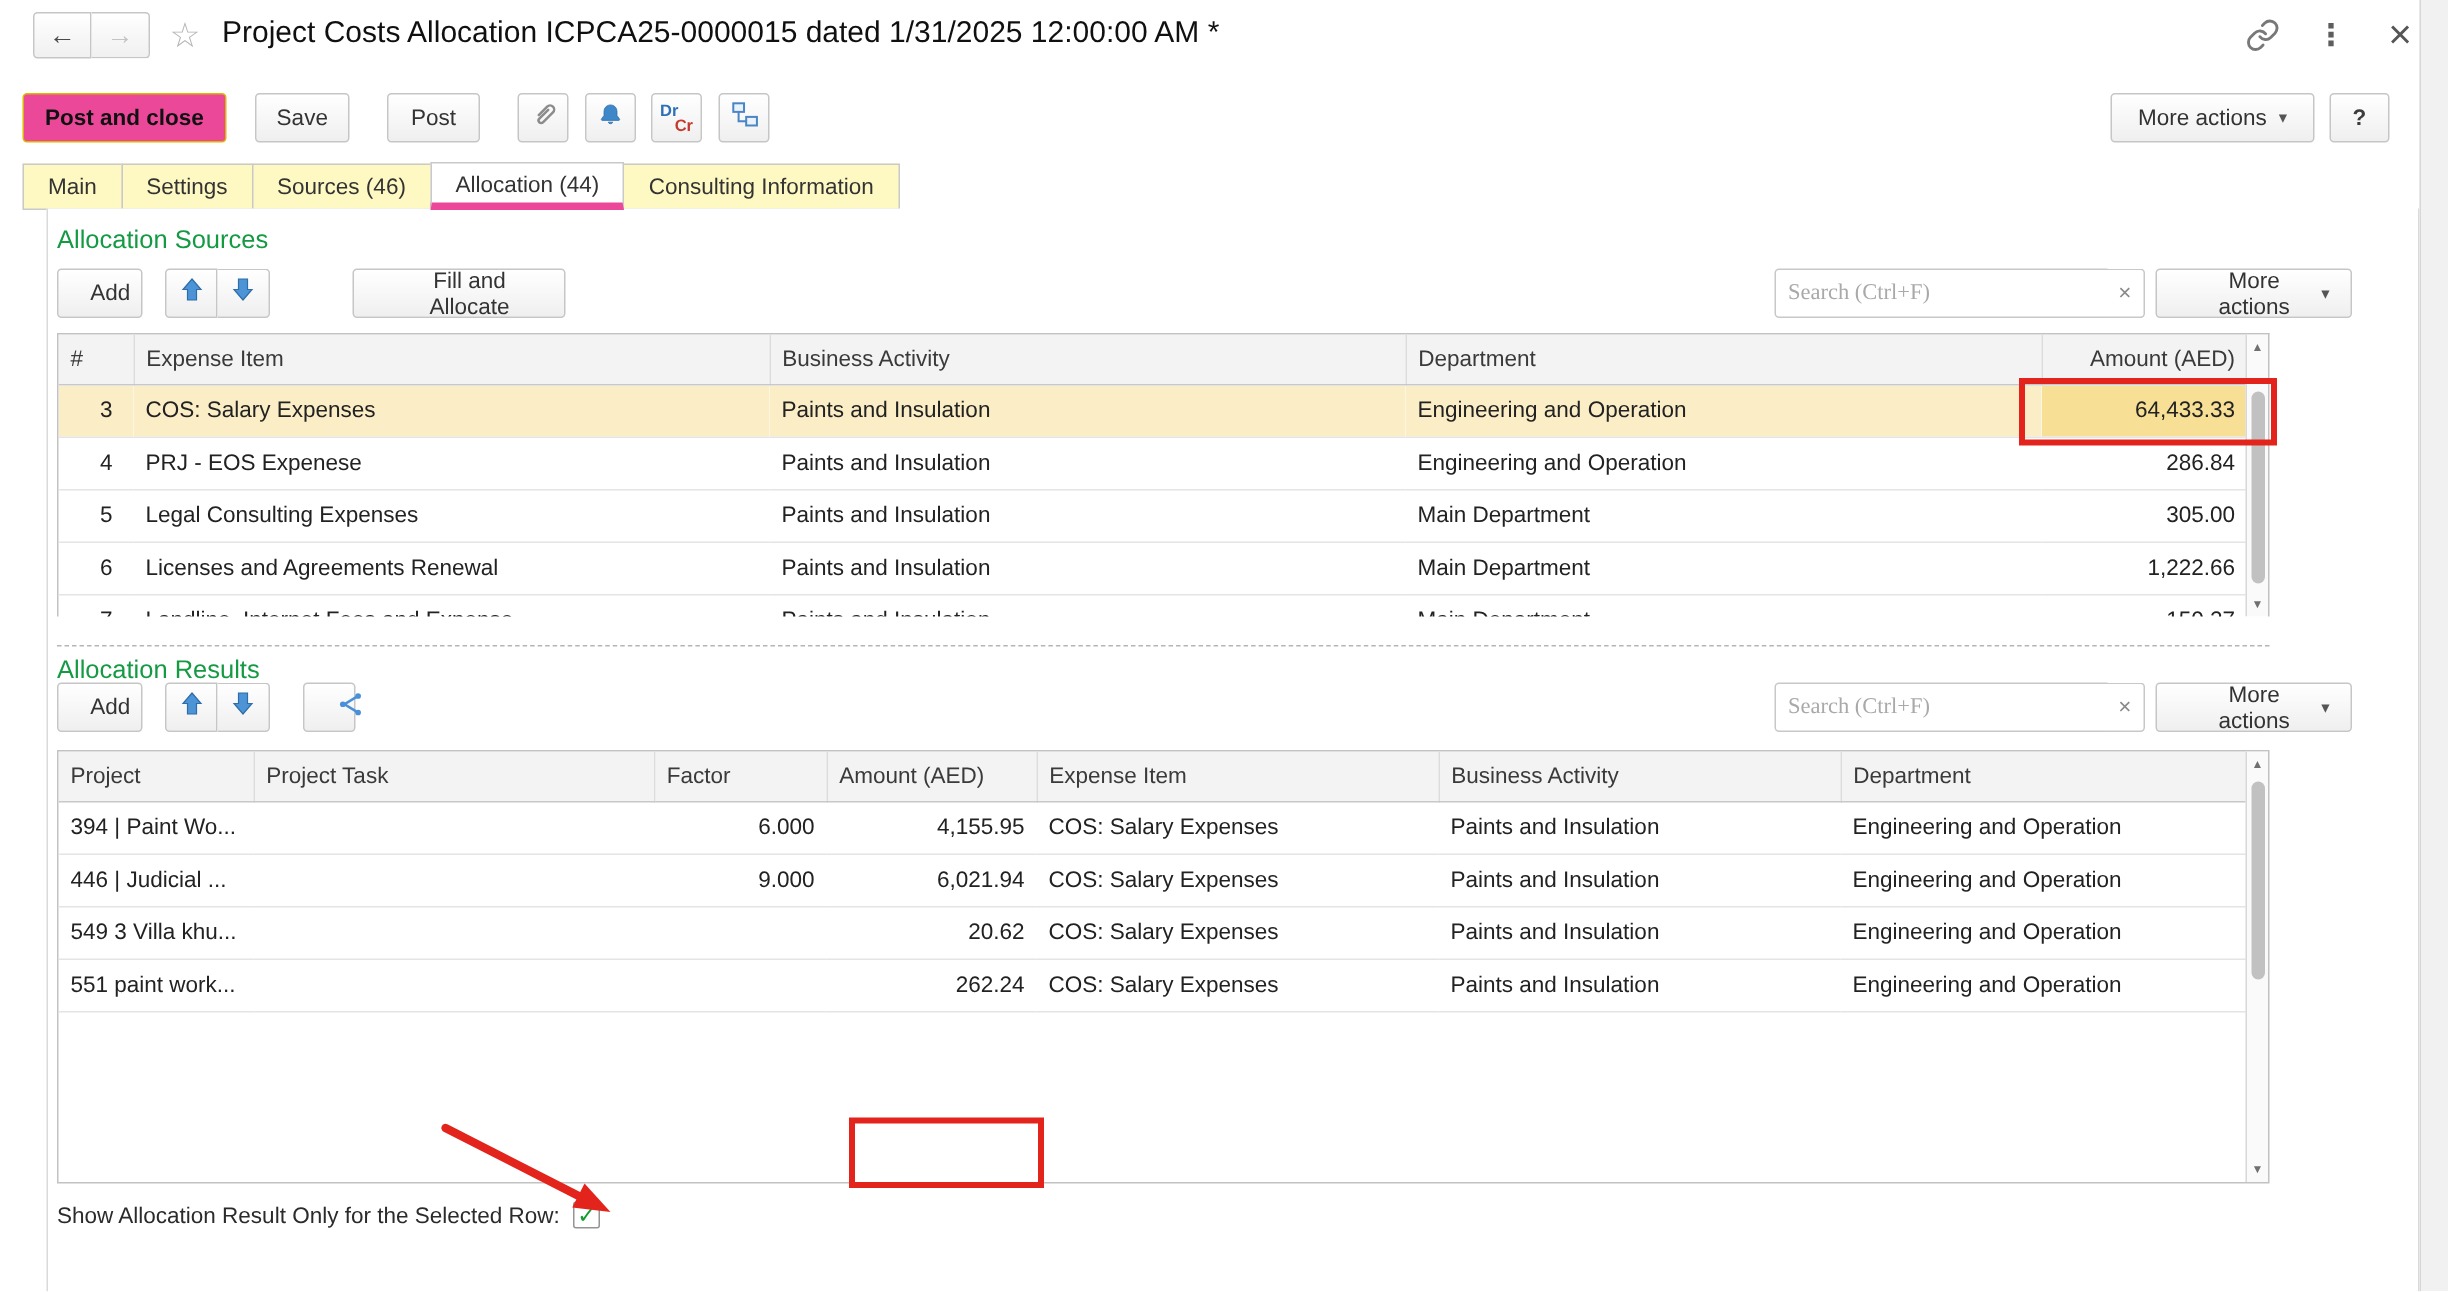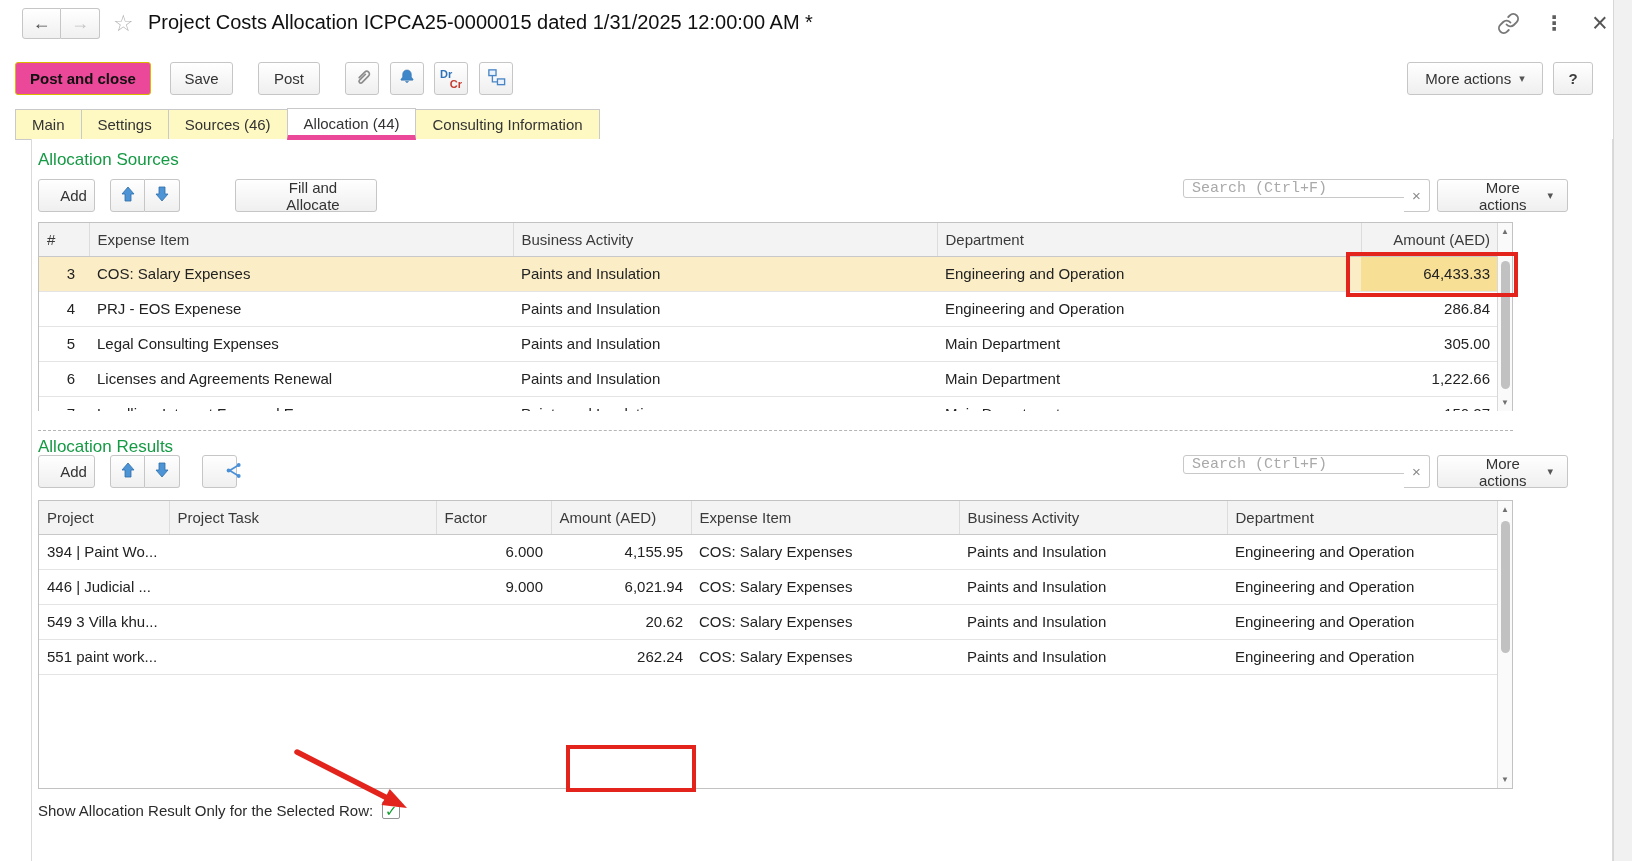--- a/index.html
+++ b/index.html
@@ -55,21 +55,21 @@
   #src-cmdbar { top:179px; }
   #res-cmdbar { top:455px; }
   .cmdbar .btn { position:absolute; top:0;padding-left:28px; }
   .btn-add { left:38px; width:57px; }
   .updown { position:absolute; left:110px; top:0; display:flex; }
   .ud-btn { width:35px; height:33px; background:linear-gradient(#ffffff,#efefef); border:1px solid #c6c6c6; display:flex; align-items:center; justify-content:center; cursor:pointer; }
   .ud-btn:first-child { border-radius:3px 0 0 3px; }
   .ud-btn:last-child { border-radius:0 3px 3px 0; border-left:none; }
   .btn-fill { left:202px; width:142px;margin-left:33px; }
   .btn-allocate { left:202px; width:35px; padding:0; }
-  .search-box { position:absolute; left:1183px; top:0; width:222px; height:19px; border:1px solid #c8c8c8; border-radius:3px 0 0 3px; font-size:15px; padding:0 8px; color:#333; font-family:Liberation Mono, monospace; outline:none; }
+  .search-box { position:absolute; left:1183px; top:0; width:222px; height:33px; border:1px solid #c8c8c8; border-radius:3px 0 0 3px; font-size:15px; padding:0 8px; color:#333; font-family:Liberation Serif, serif; outline:none; }
   .search-box::placeholder { color:#a9a9a9; }
   .search-clear { position:absolute; left:1404px; top:0; width:26px; height:33px; background:#fff; border:1px solid #c8c8c8; border-left:none; border-radius:0 3px 3px 0; color:#8a8a8a; font-size:15px; display:flex; align-items:center; justify-content:center; cursor:pointer; }
   .btn-more-sec { left:1437px; width:131px; }
 
   
   .grid { position:absolute; left:38px; width:1475px; background:#fff; border:1px solid #c2c2c2; overflow:hidden; }
   #grid-sources { top:222px; height:189px; border-bottom:none; }
   #grid-results { top:500px; height:289px; }
   table.grid-t { border-collapse:collapse; table-layout:fixed; width:1459px; font-size:15px; }
   .grid-t th { background:#f3f3f3; font-weight:400; text-align:left; height:33px; padding:0 8px; border-right:1px solid #dcdcdc; border-bottom:1px solid #c8c8c8; color:#3a3a3a; white-space:nowrap; overflow:hidden; }

